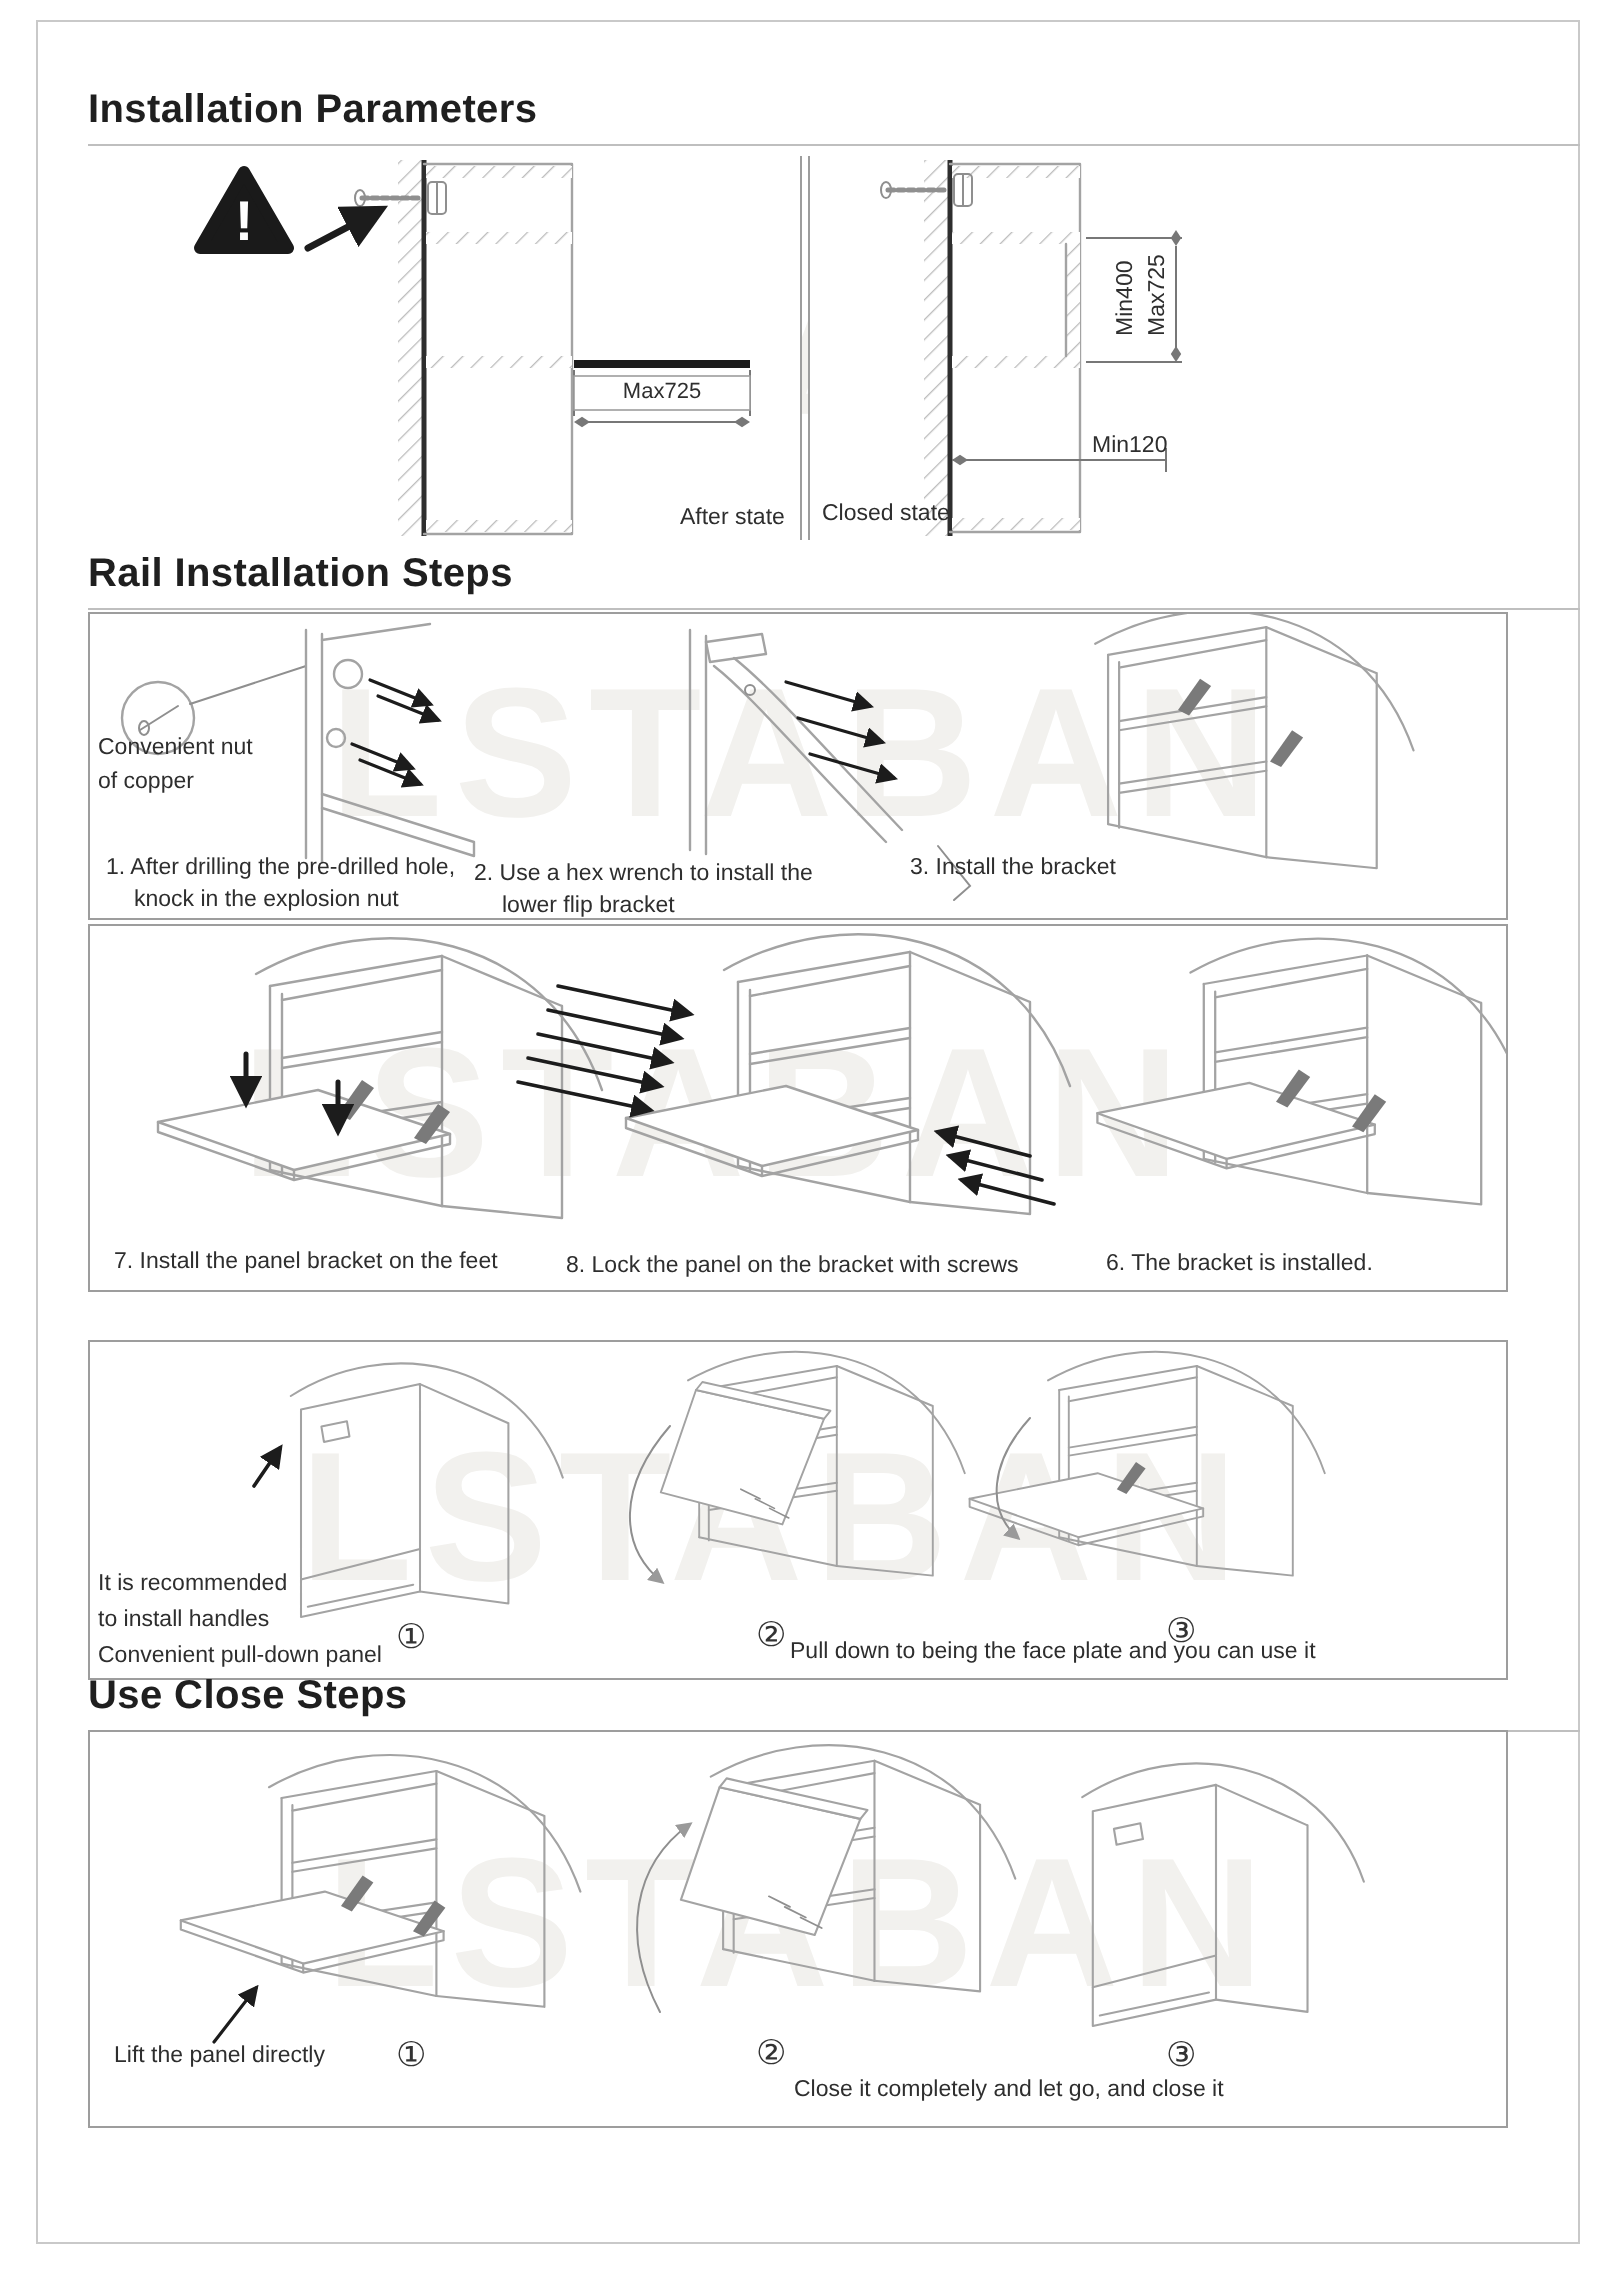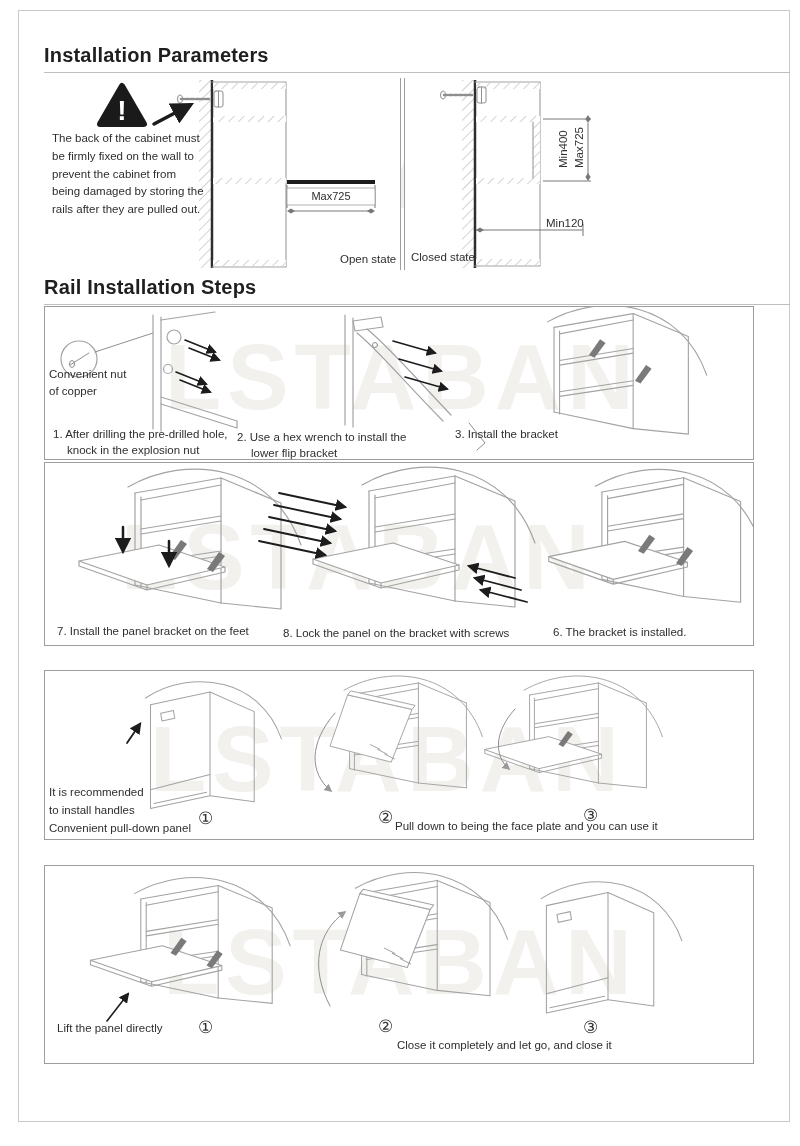--- a/index.html
+++ b/index.html
@@ -100,23 +100,22 @@
         <line x1="243" y1="104" x2="331" y2="104" stroke="#1c1c1c" stroke-width="4"></line>
         <g class="dim">
           <line x1="243" y1="107" x2="243" y2="130"></line>
           <line x1="331" y1="107" x2="331" y2="130"></line>
           <rect x="243" y="110" width="88" height="17" fill="#ffffff" stroke="#9d9d9d" stroke-width="0.8"></rect>
           <line x1="247" y1="133" x2="327" y2="133"></line>
           <path d="M243,133 l4,-2.6 4,2.6 -4,2.6 Z" fill="#777" stroke="none"></path>
           <path d="M323,133 l4,-2.6 4,2.6 -4,2.6 Z" fill="#777" stroke="none"></path>
         </g>
       </svg>
-      <div class="lbl wrap" style="left:8px;top:52px;width:154px;line-height:1.55;white-space:normal">The back of the cabinet must be firmly fixed on the wall to prevent the cabinet from being damaged by storing the rails after they are pulled out.</div>
       <div class="lbl" style="left:243px;top:111px;width:88px;text-align:center;font-size:11px">Max725</div>
-      <div class="lbl" style="left:296px;top:174px">Open state</div>
+      <div class="lbl" style="left:296px;top:174px">After state</div>
     </div>
 
     <div class="subbox" style="left:360px;width:348px">
       <svg class="dsvg" width="348" height="192" viewBox="0 0 348 192">
         <rect x="57" y="2" width="13" height="188" fill="url(#hat)"></rect>
         <line x1="70" y1="2" x2="70" y2="190" stroke="#2e2e2e" stroke-width="2.5"></line>
         <path class="g" d="M70,4 H135 M135,4 V188 M70,188 H135"></path>
         <g>
           <rect x="71" y="5" width="64" height="6" fill="url(#hat)"></rect>
           <rect x="71" y="38" width="64" height="6" fill="url(#hat)"></rect>
@@ -270,20 +269,21 @@
     </svg>
     <div class="lbl" style="left:4px;top:114px">It is recommended</div>
     <div class="lbl" style="left:4px;top:132px">to install handles</div>
     <div class="lbl" style="left:4px;top:150px">Convenient pull-down panel</div>
     <div class="num" style="left:153px;top:137px">①</div>
     <div class="num" style="left:333px;top:136px">②</div>
     <div class="num" style="left:538px;top:134px">③</div>
     <div class="lbl" style="left:350px;top:148px">Pull down to being the face plate and you can use it</div>
   </div>
 
+  <div class="h" style="top:837px">Use Close Steps</div>
 
   <div class="box" style="left:44px;top:865px;width:708px;height:197px">
     <div class="watermark" style="left:118px;top:44px">LSTABAN</div>
     <svg class="dsvg" width="708" height="197" viewBox="0 0 708 197">
       <g>
         <g transform="translate(40,15) scale(0.9)">
           <use href="#cab-frame" xlink:href="#cab-frame"></use>
           <use href="#panel-open" xlink:href="#panel-open"></use>
           <use href="#brk" xlink:href="#brk" transform="translate(95,80)"></use>
           <use href="#brk" xlink:href="#brk" transform="translate(135,94)"></use>

